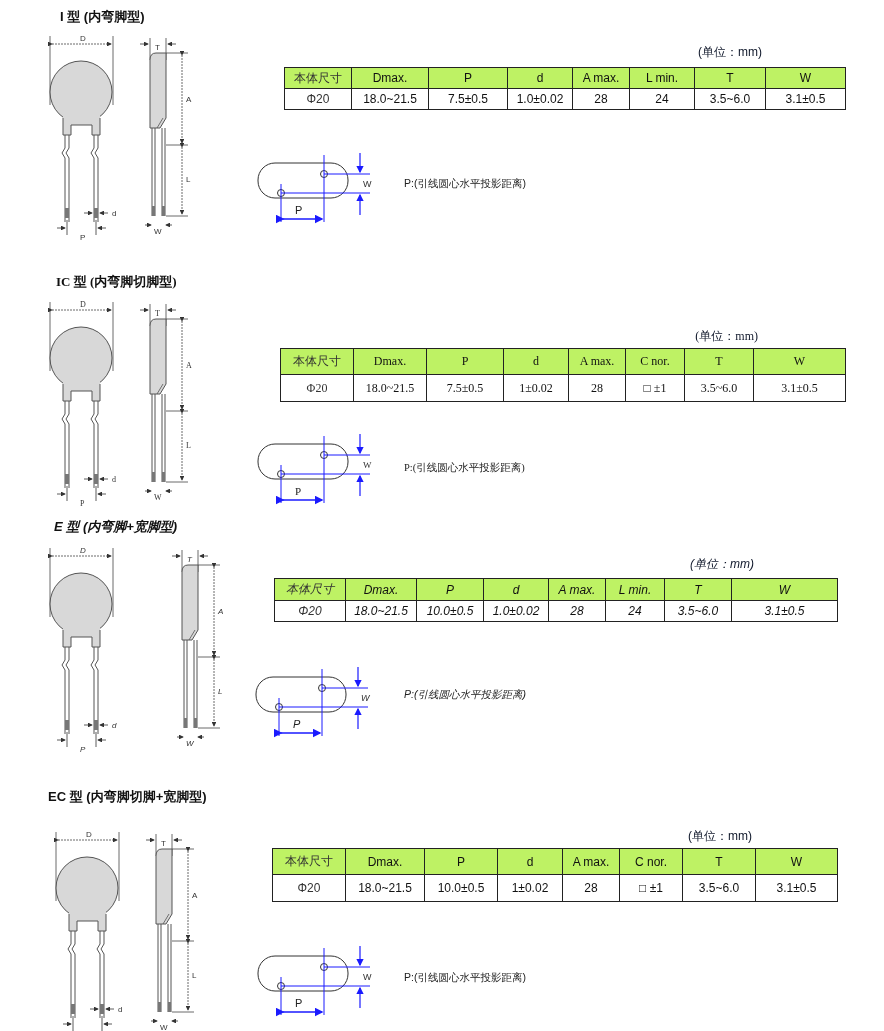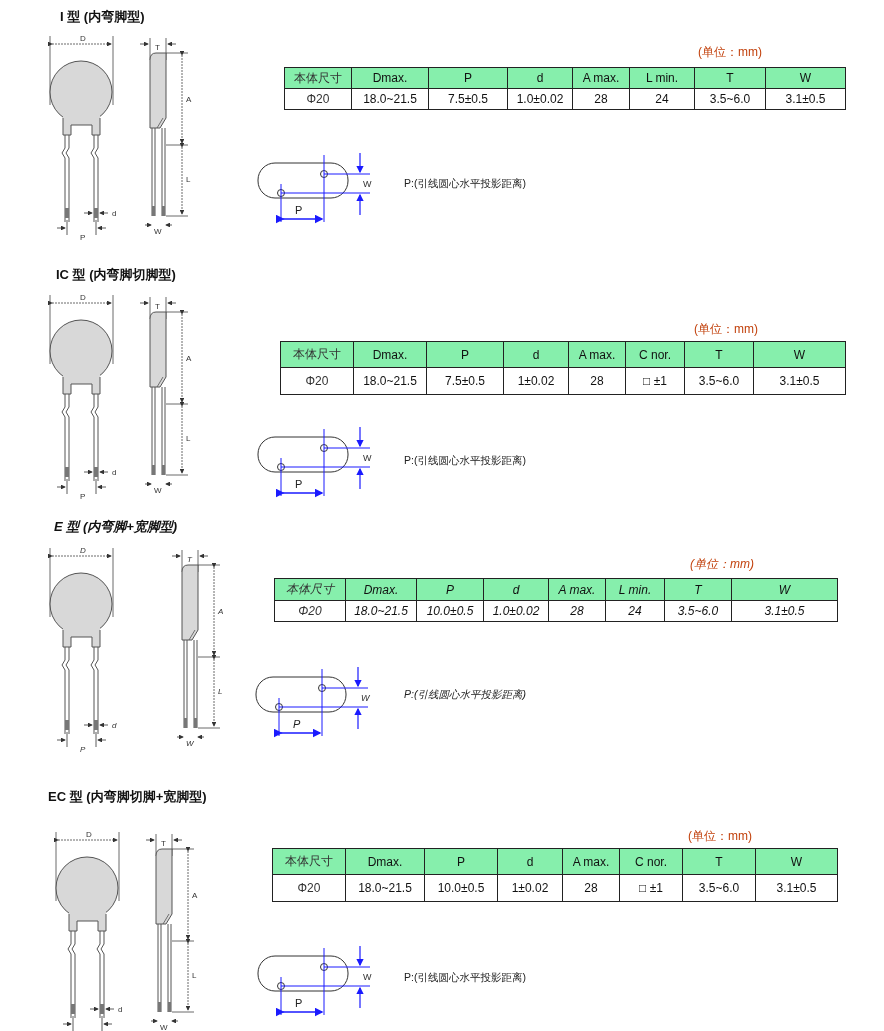--- a/index.html
+++ b/index.html
@@ -1,24 +1,24 @@
 <!DOCTYPE html>
 <html><head>
 <meta charset="utf-8">
 <style>
   html,body{margin:0;padding:0;background:#fff;}
   body{width:884px;height:1031px;position:relative;overflow:hidden;font-family:"Liberation Sans","DejaVu Sans",sans-serif;color:#111;}
   .section{position:absolute;left:0;width:800px;}
   .title{position:absolute;font-weight:bold;font-size:13px;color:#111;white-space:nowrap;}
   .title .paren{color:#111;}
   .drawing{position:absolute;}
-  .unit{position:absolute;font-size:12px;color:#c2410c;white-space:nowrap;}
+  .unit{position:absolute;font-size:12px;color:#0f172a;white-space:nowrap;}
   table.spec{position:absolute;border-collapse:collapse;font-size:12px;}
   table.spec td{border:1px solid #222;text-align:center;padding:0;height:20px;}
-  table.spec tr.hdr td{background:#86efac;}
+  table.spec tr.hdr td{background:#bef264;}
   table.spec td.first{color:#333;}
   .note{position:absolute;font-size:10.5px;color:#222;white-space:nowrap;}
   .projection{position:absolute;}
 </style>
 </head>
 <body>
 
 <svg width="0" height="0" style="position:absolute">
   <defs>
     <marker id="ak" markerWidth="6" markerHeight="6" refX="5" refY="3" orient="auto">
@@ -133,21 +133,21 @@
   </tbody>
     </table>
   <svg class="projection" style="left:252px;top:150px;" width="130" height="76">
       <use href="#proj-view"></use>
     <text x="111" y="37" font-size="9" fill="#333">W</text>
       <text x="43" y="64" font-size="11" fill="#222">P</text>
     </svg>
   <div class="note" style="left:404px;top:177px;">P:(引线圆心水平投影距离)</div>
 </div>
 
-<div class="section" style="top:259px;height:245px;">
+<div class="section" style="top:266px;height:245px;font-family:Liberation Serif, serif;">
   <div class="title" style="left:56px;top:7px;">
     <span>IC 型</span>&nbsp;<span class="paren">(内弯脚切脚型)</span>
   </div>
   <svg class="drawing" style="left:40px;top:30px;" width="90" height="210">
       <use href="#front-view"></use>
     <text x="40" y="11" font-size="8" fill="#333">D</text>
       <text x="72" y="186" font-size="8" fill="#333">d</text>
       <text x="40" y="210" font-size="8" fill="#333">P</text>
     </svg>
   <svg class="drawing" style="left:140px;top:30px;" width="60" height="210">

